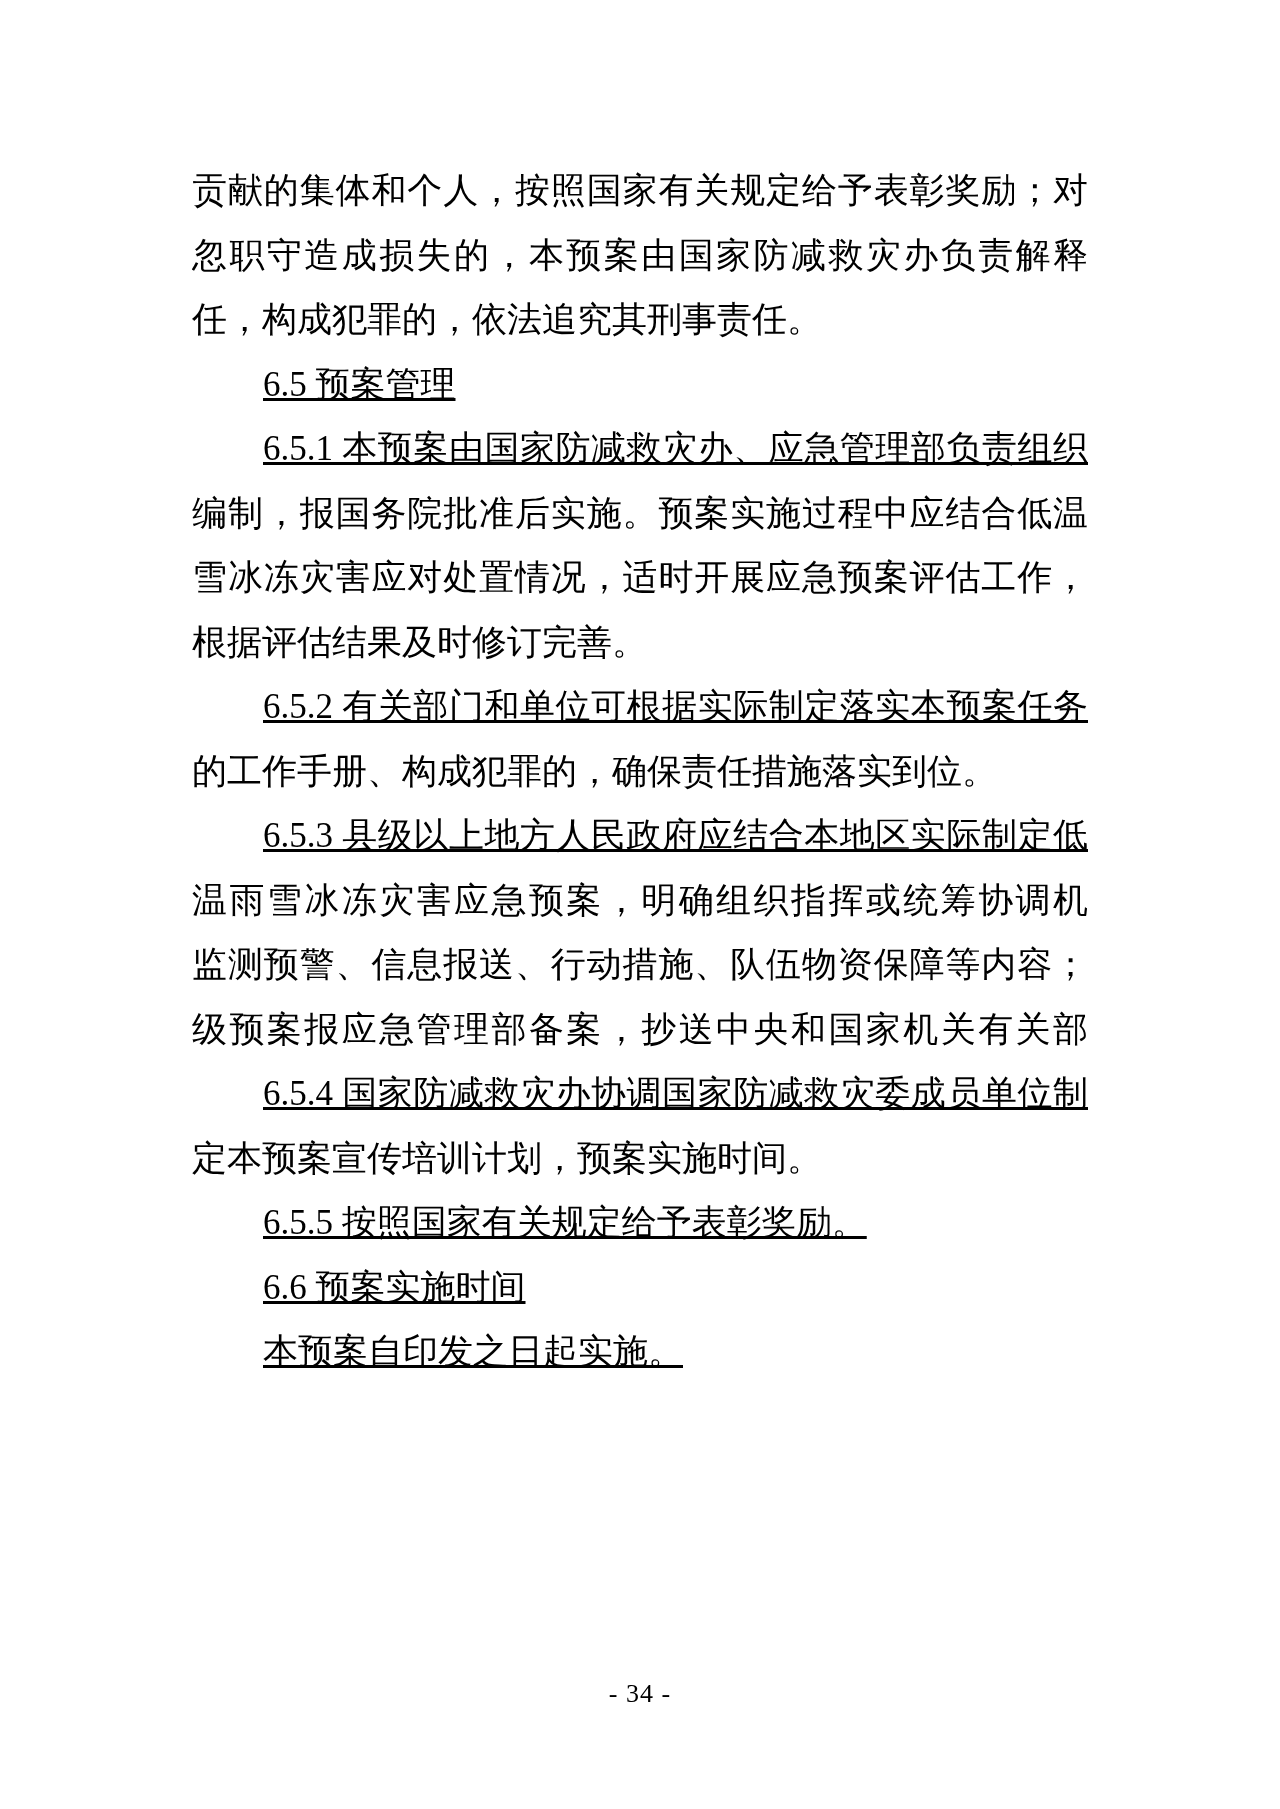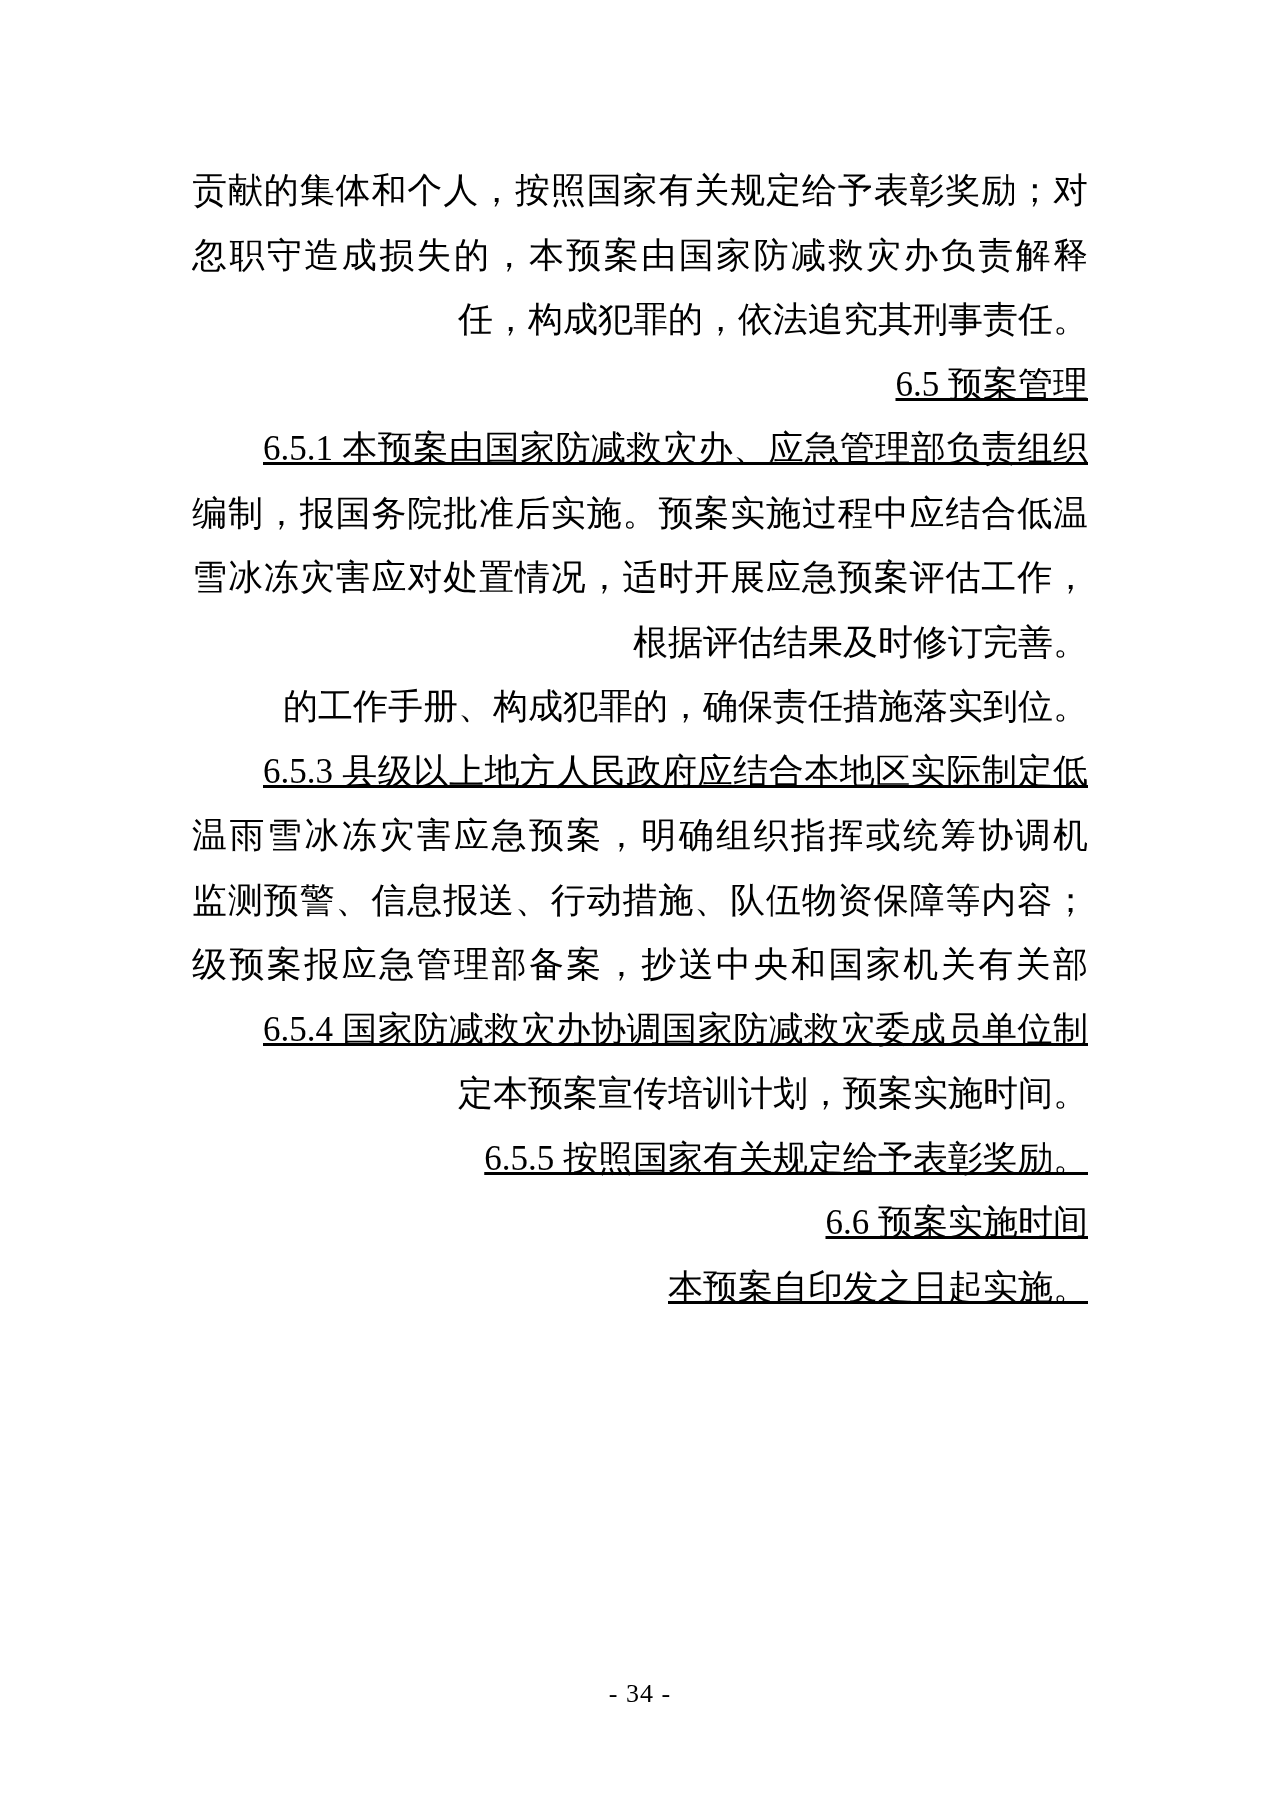--- a/index.html
+++ b/index.html
@@ -18,21 +18,21 @@
   .text-block {
     position: absolute;
     left: 192px;
     top: 159px;
     width: 896px;
   }
   .line {
     height: 64.5px;
     line-height: 64.5px;
     font-size: 35px;
-    text-align: right;
+    text-align: left;
     overflow: hidden;
   }
   .line.indent {
     text-indent: 71px;
     text-decoration: underline;
   }
   .line.fill {
     text-align: justify;
     text-align-last: justify;
     text-justify: inter-character;
@@ -56,20 +56,21 @@
 
   <main class="text-block">
     <div class="line fill">贡献的集体和个人，按照国家有关规定给予表彰奖励；对玩</div>
     <div class="line fill">忽职守造成损失的，本预案由国家防减救灾办负责解释</div>
     <div class="line">任，构成犯罪的，依法追究其刑事责任。</div>
     <div class="line indent">6.5 预案管理</div>
     <div class="line indent fill">6.5.1 本预案由国家防减救灾办、应急管理部负责组织</div>
     <div class="line fill">编制，报国务院批准后实施。预案实施过程中应结合低温雨</div>
     <div class="line fill">雪冰冻灾害应对处置情况，适时开展应急预案评估工作，并</div>
     <div class="line">根据评估结果及时修订完善。</div>
+    <div class="line indent fill">6.5.2 有关部门和单位可根据实际制定落实本预案任务</div>
     <div class="line">的工作手册、构成犯罪的，确保责任措施落实到位。</div>
     <div class="line indent fill">6.5.3 县级以上地方人民政府应结合本地区实际制定低</div>
     <div class="line fill">温雨雪冰冻灾害应急预案，明确组织指挥或统筹协调机制、</div>
     <div class="line fill">监测预警、信息报送、行动措施、队伍物资保障等内容；省</div>
     <div class="line fill">级预案报应急管理部备案，抄送中央和国家机关有关部门。</div>
     <div class="line indent fill">6.5.4 国家防减救灾办协调国家防减救灾委成员单位制</div>
     <div class="line">定本预案宣传培训计划，预案实施时间。</div>
     <div class="line indent">6.5.5 按照国家有关规定给予表彰奖励。</div>
     <div class="line indent">6.6 预案实施时间</div>
     <div class="line indent">本预案自印发之日起实施。</div>

